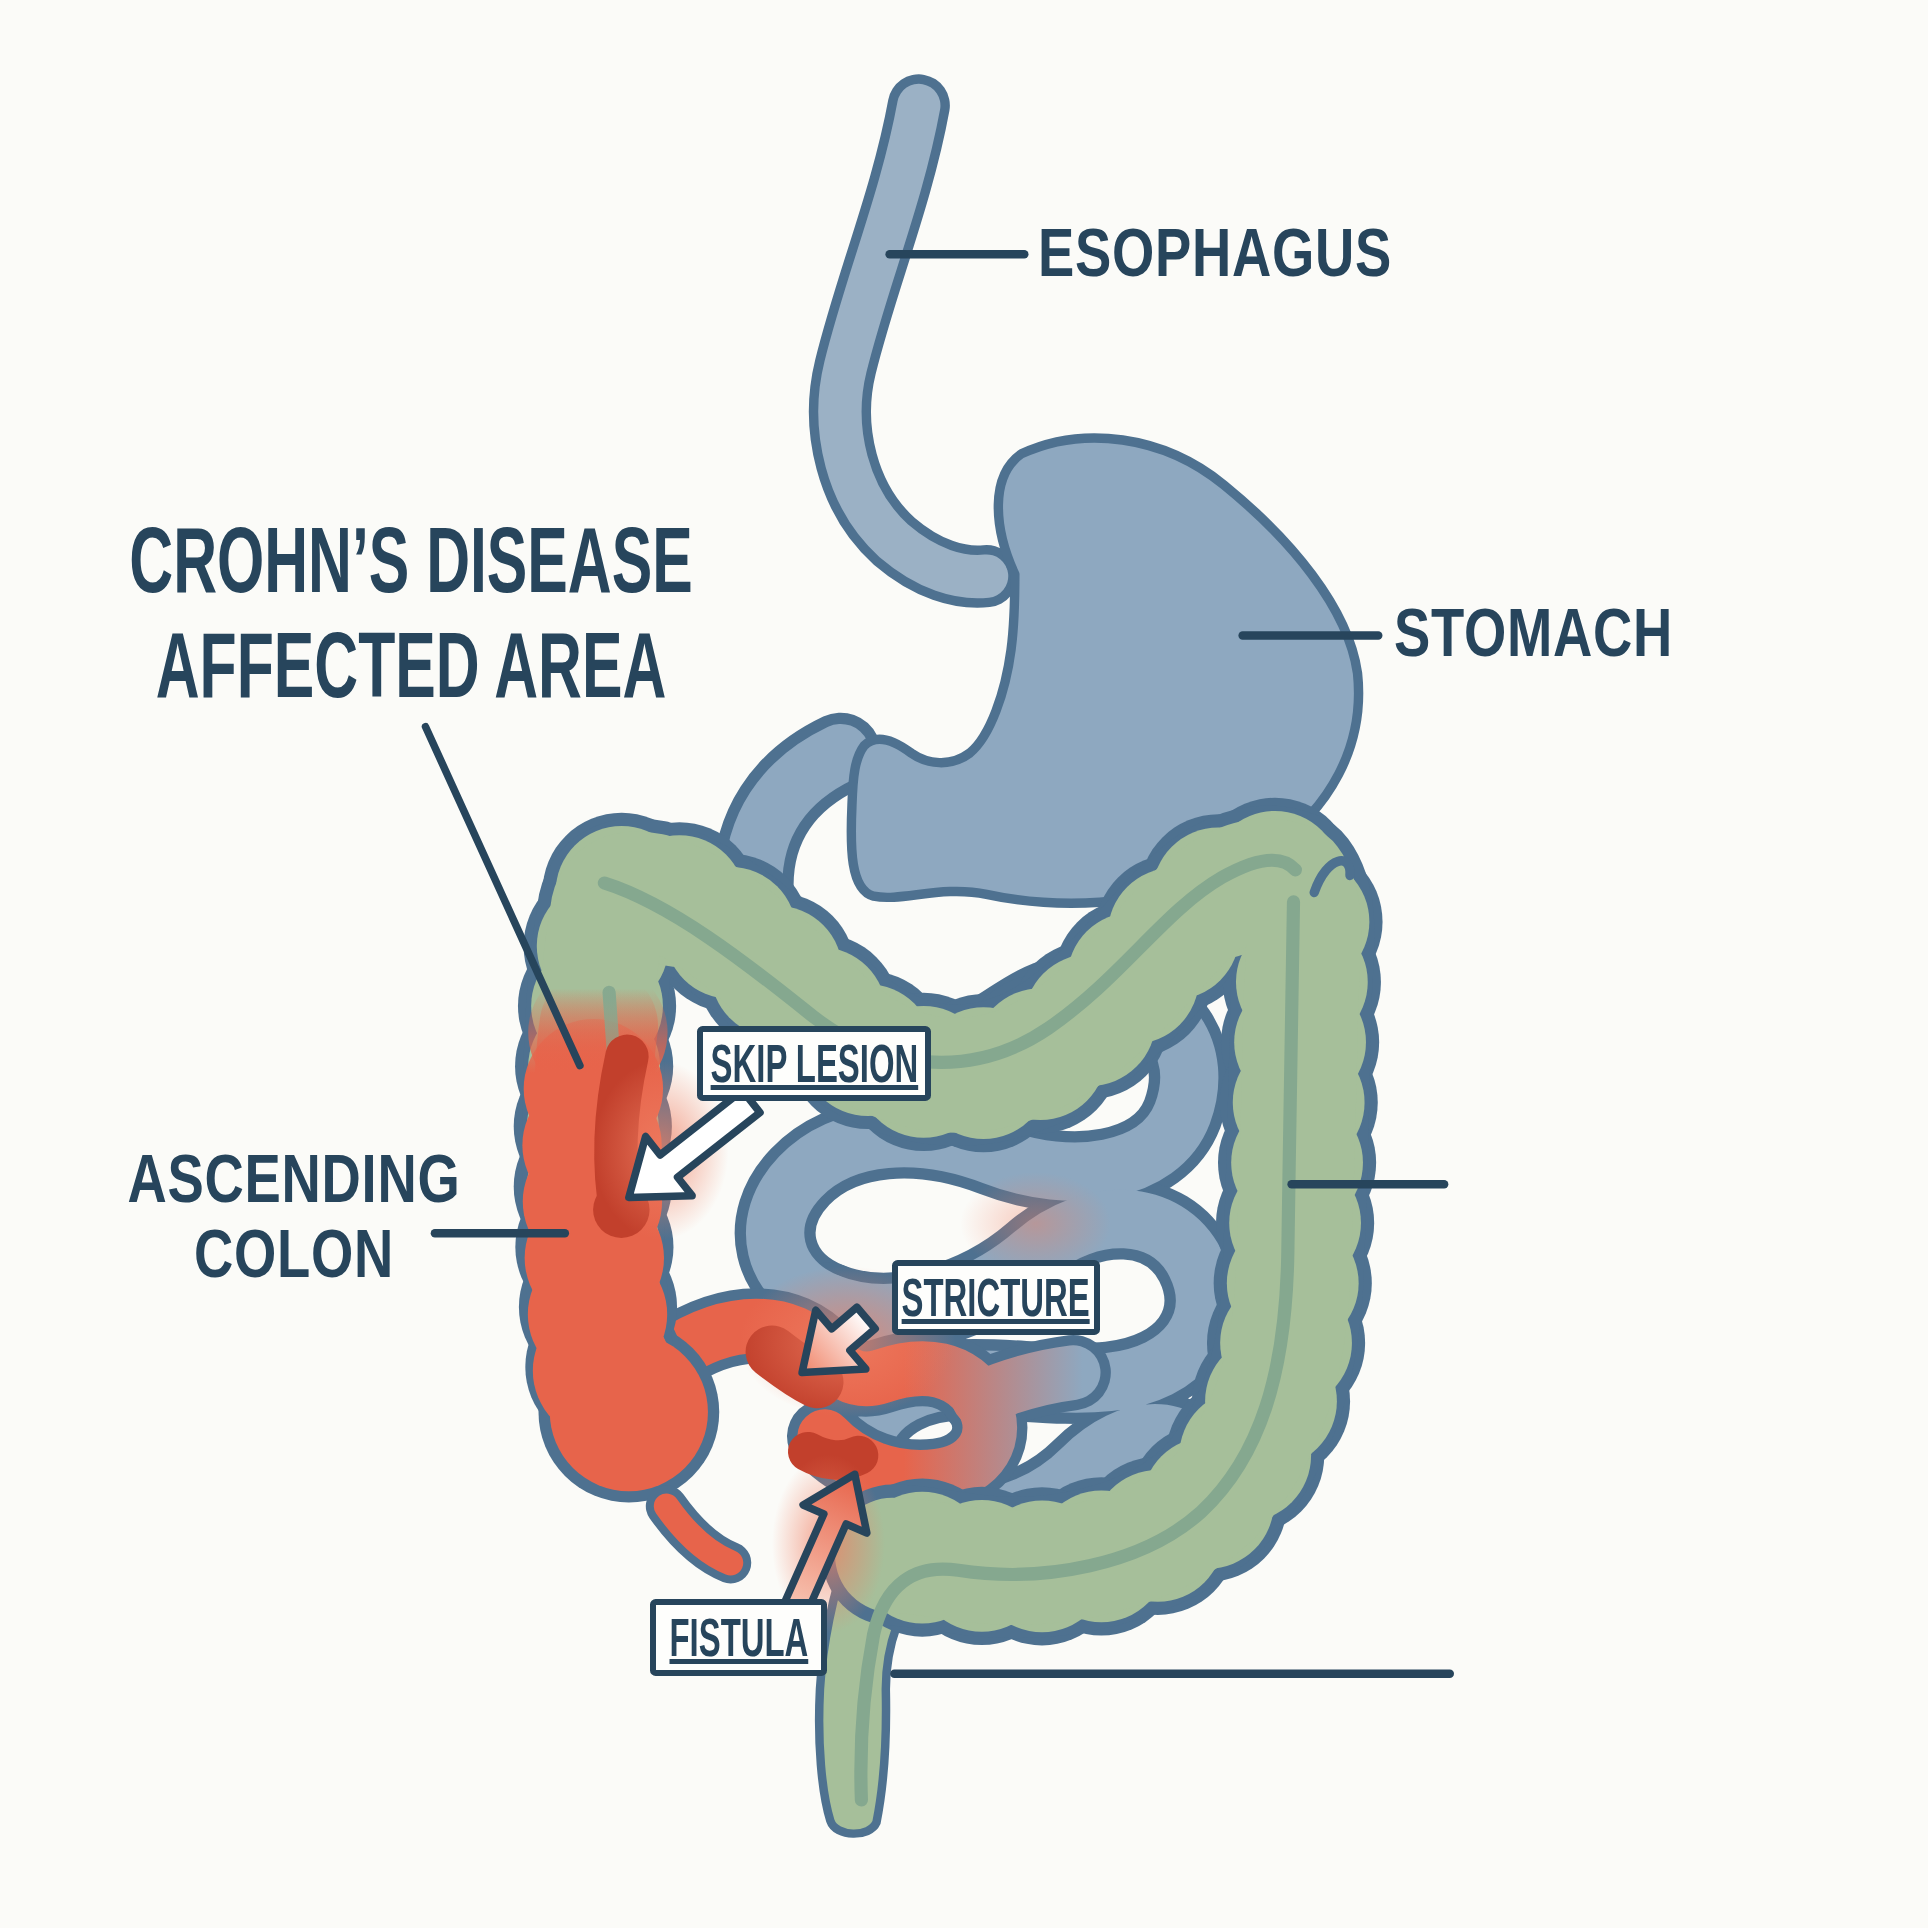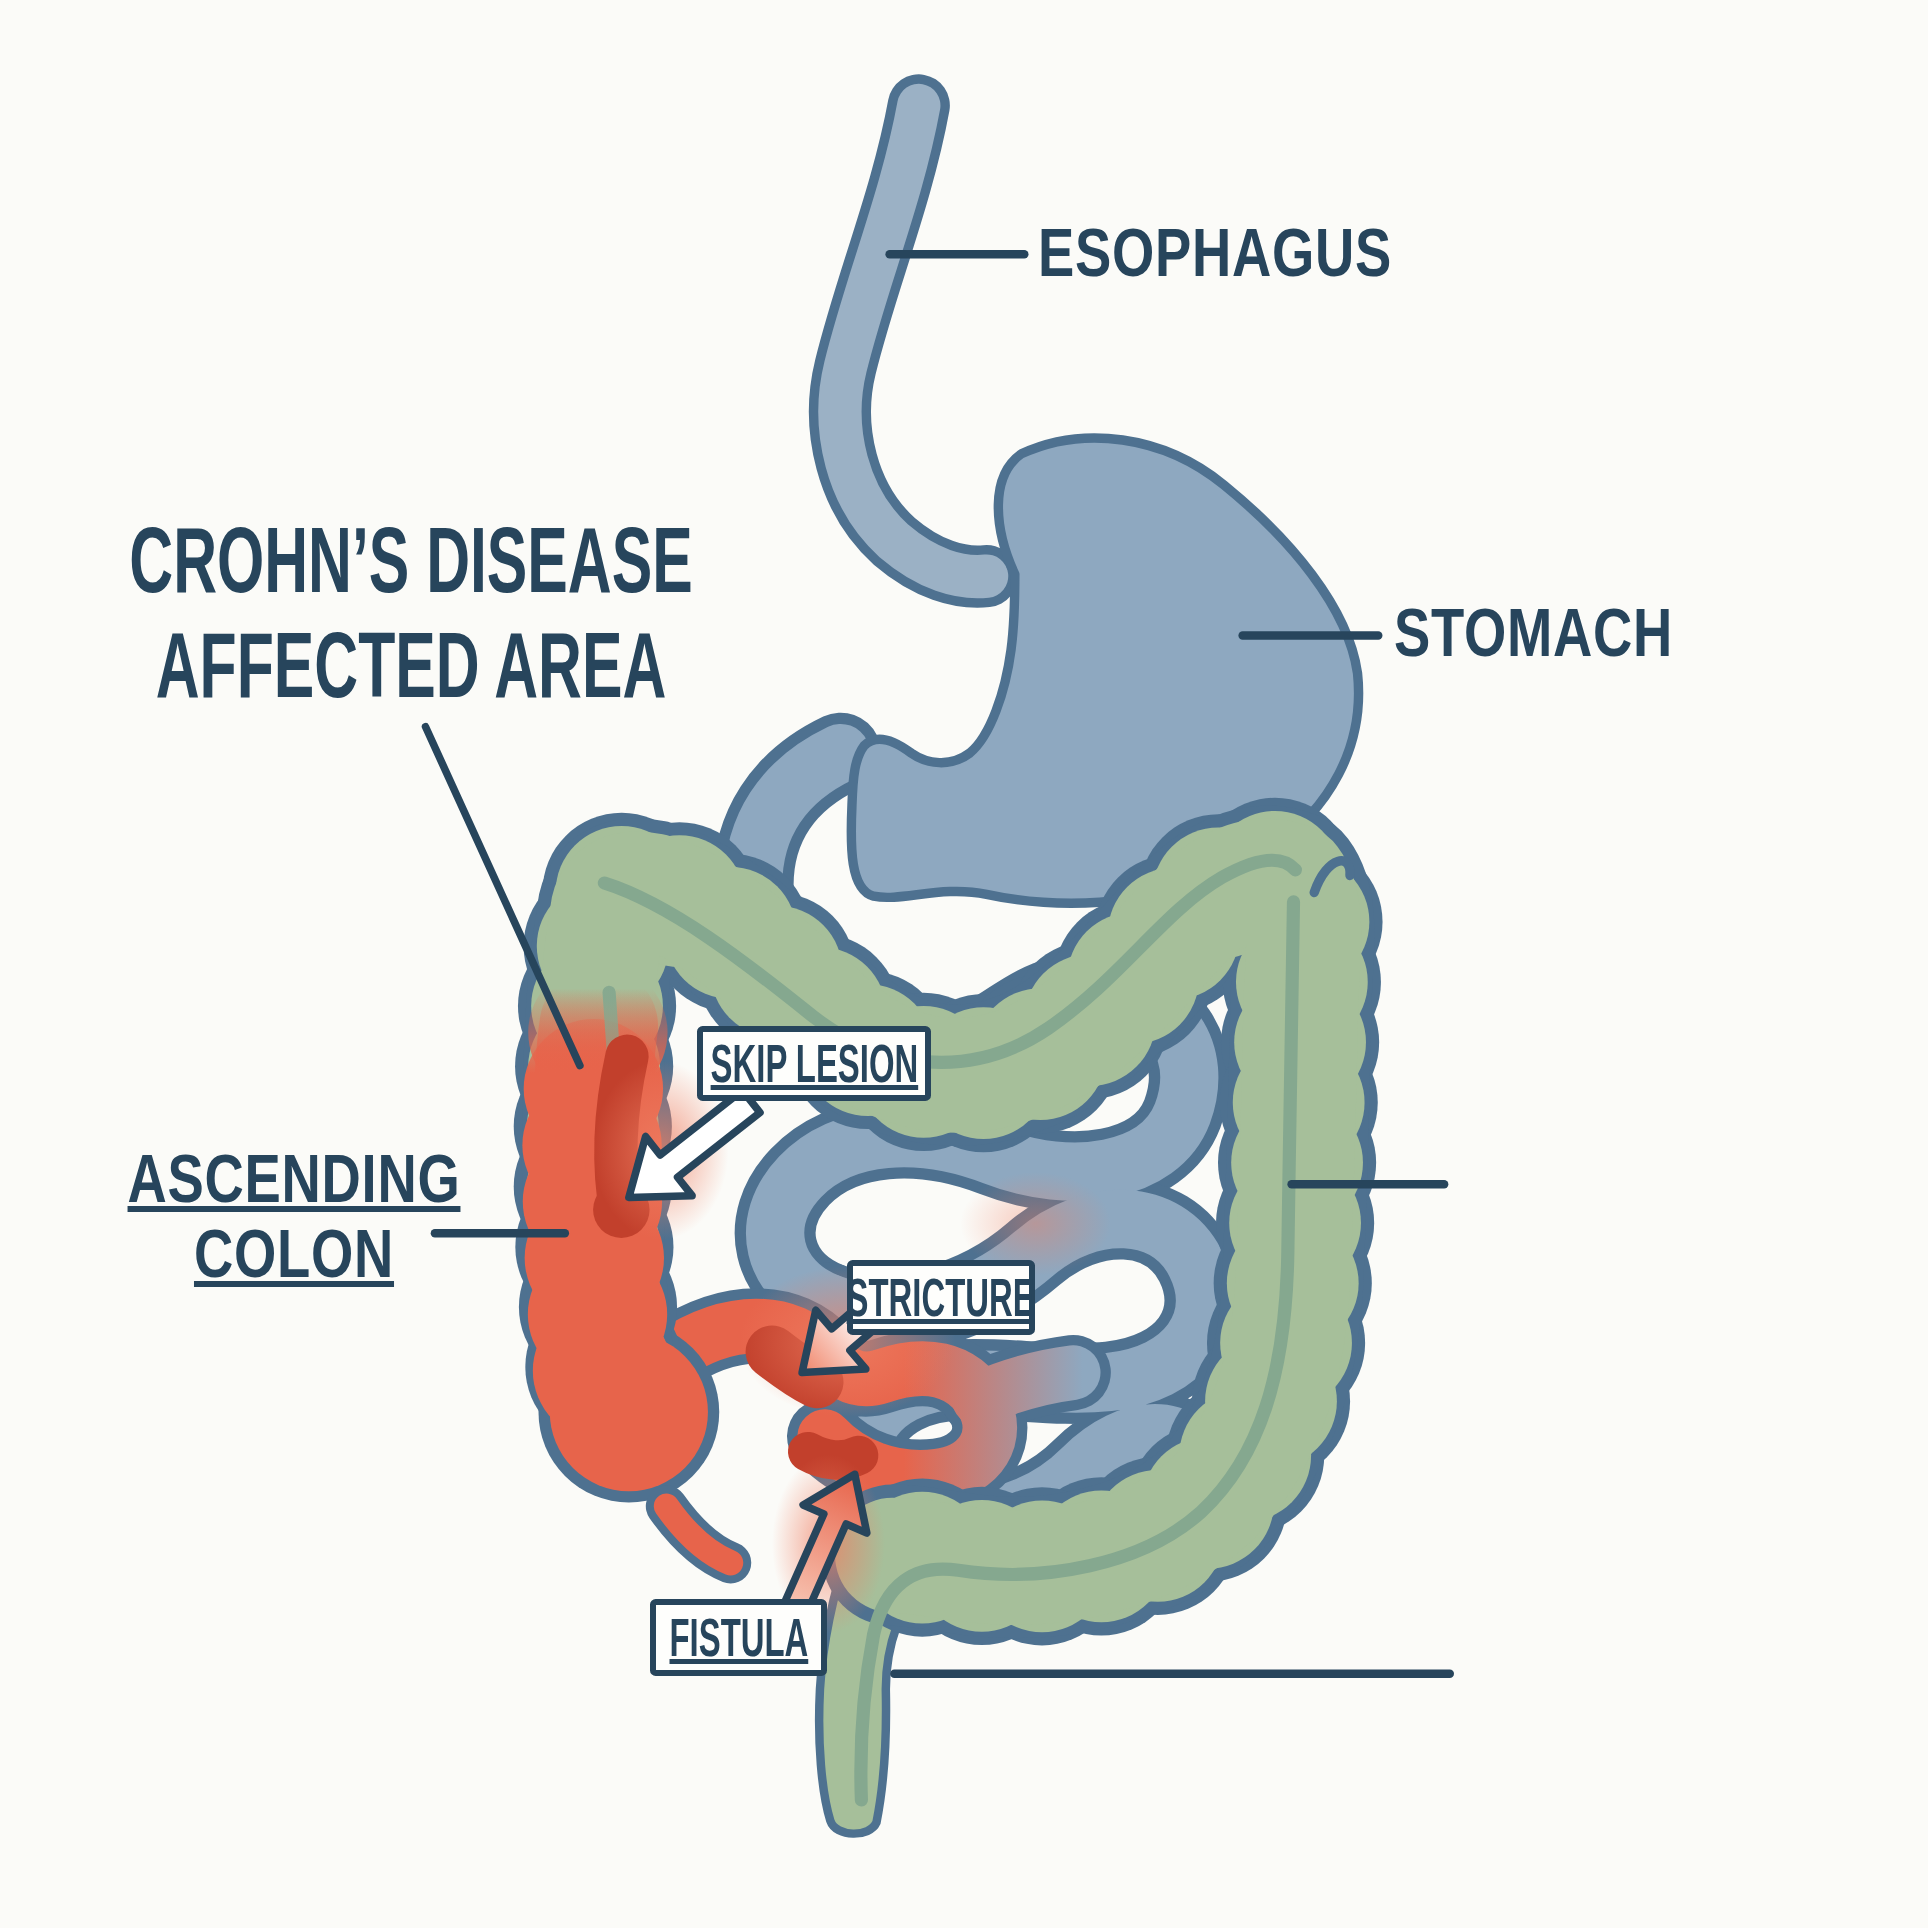--- a/index.html
+++ b/index.html
@@ -24,21 +24,21 @@
   }
   #title .cond{display:block;transform:scaleX(0.66);transform-origin:center center;}
   .callout{
     position:absolute;box-sizing:border-box;border:6.6px solid var(--ink);
     background:var(--box_bg);border-radius:5.6px;display:flex;align-items:center;
     justify-content:center;color:var(--ink);font-weight:700;font-size:53px;
     white-space:nowrap;z-index:5;text-decoration:underline;
   }
   .callout .cond{display:inline-block;transform:scaleX(0.62);transform-origin:center center;letter-spacing:0px;}
   #box-skip{left:697px;top:1026px;width:234px;height:75px;}
-  #box-strict{left:847px;top:1260px;width:188px;height:75px;}
+  #box-strict{left:892px;top:1260px;width:208px;height:75px;}
   #box-fist{left:650px;top:1599px;width:177px;height:77px;}
 </style>
 </head>
 <body>
 
 <div id="stage">
 <svg width="1928" height="1928" viewBox="0 0 2048 2048">
   <defs>
     <path id="esoPath" d="M 976 112 C 958 210 920 300 898 390 C 882 455 900 530 950 575 C 985 605 1020 615 1048 612"></path>
     <path id="duoPath" d="M 893 800 C 830 830 800 880 800 940 C 800 990 815 1035 845 1070"></path>
@@ -249,21 +249,21 @@
 
 <div class="lbl" style="left:1394px;top:595px;">
   <span class="cond">STOMACH</span>
 </div>
 
 <div class="lbl" style="left:1038px;top:215px;">
   <span class="cond">ESOPHAGUS</span>
 </div>
 
 
-<div class="lbl centered" style="left:294px;top:1141px;text-decoration:underline;">
+<div class="lbl centered" style="left:294px;top:1141px;">
   <span class="cond">ASCENDING</span>
   <span class="cond">COLON</span>
 </div>
 
 
 <div id="box-skip" class="callout">
   <span class="cond">SKIP LESION</span>
 </div>
 <div id="box-strict" class="callout">
   <span class="cond">STRICTURE</span>

